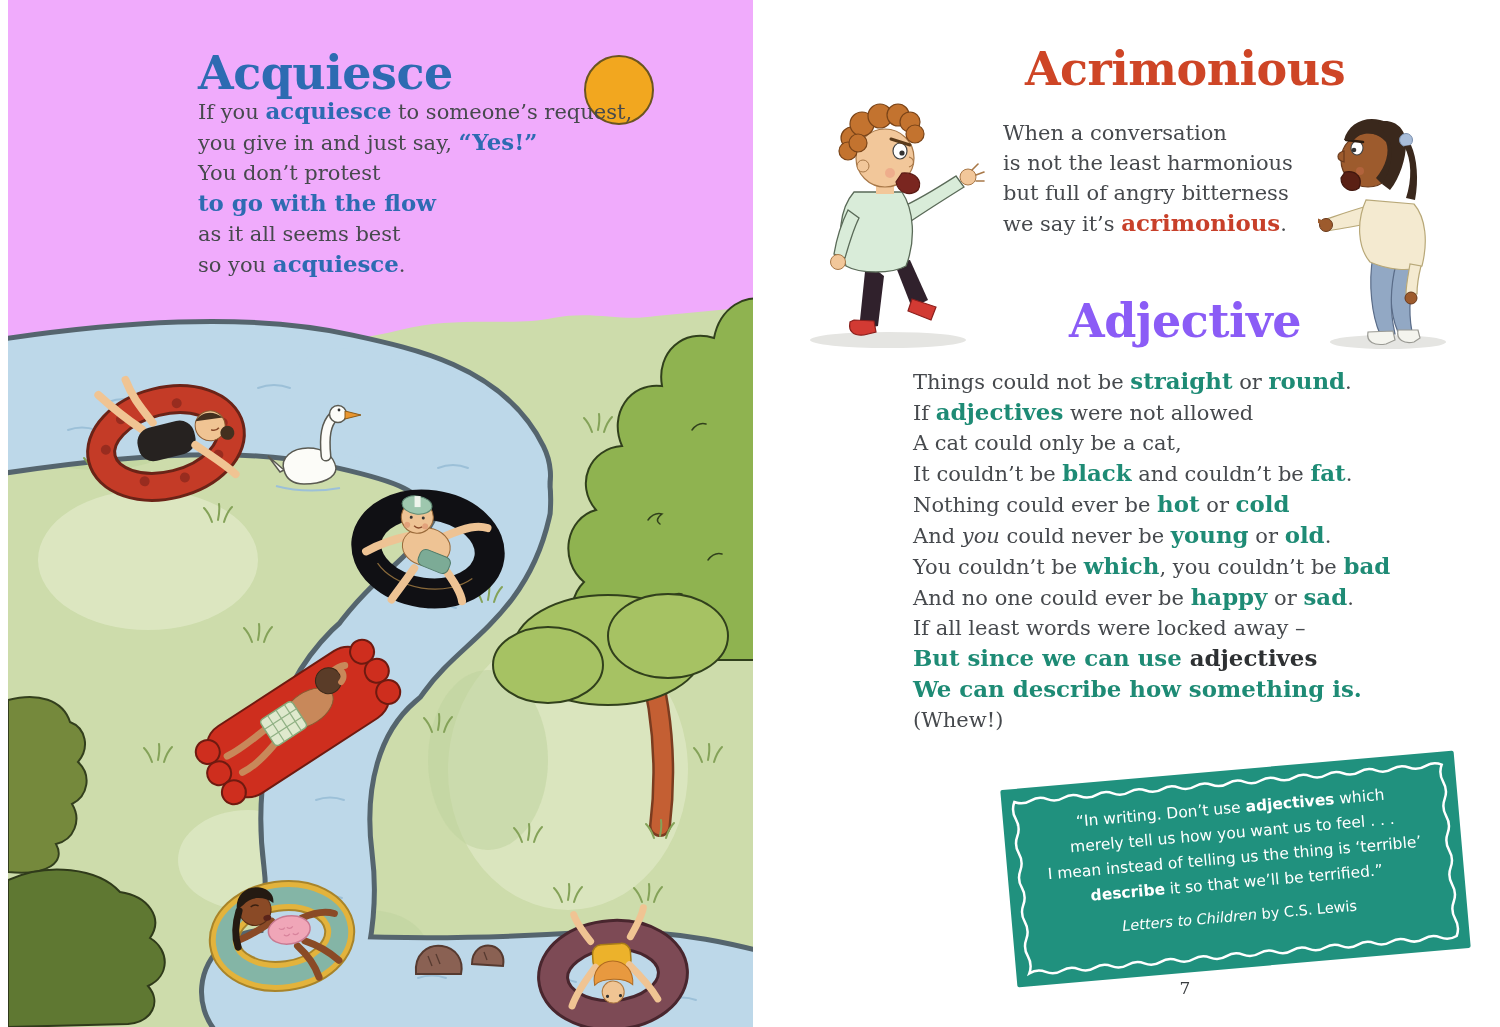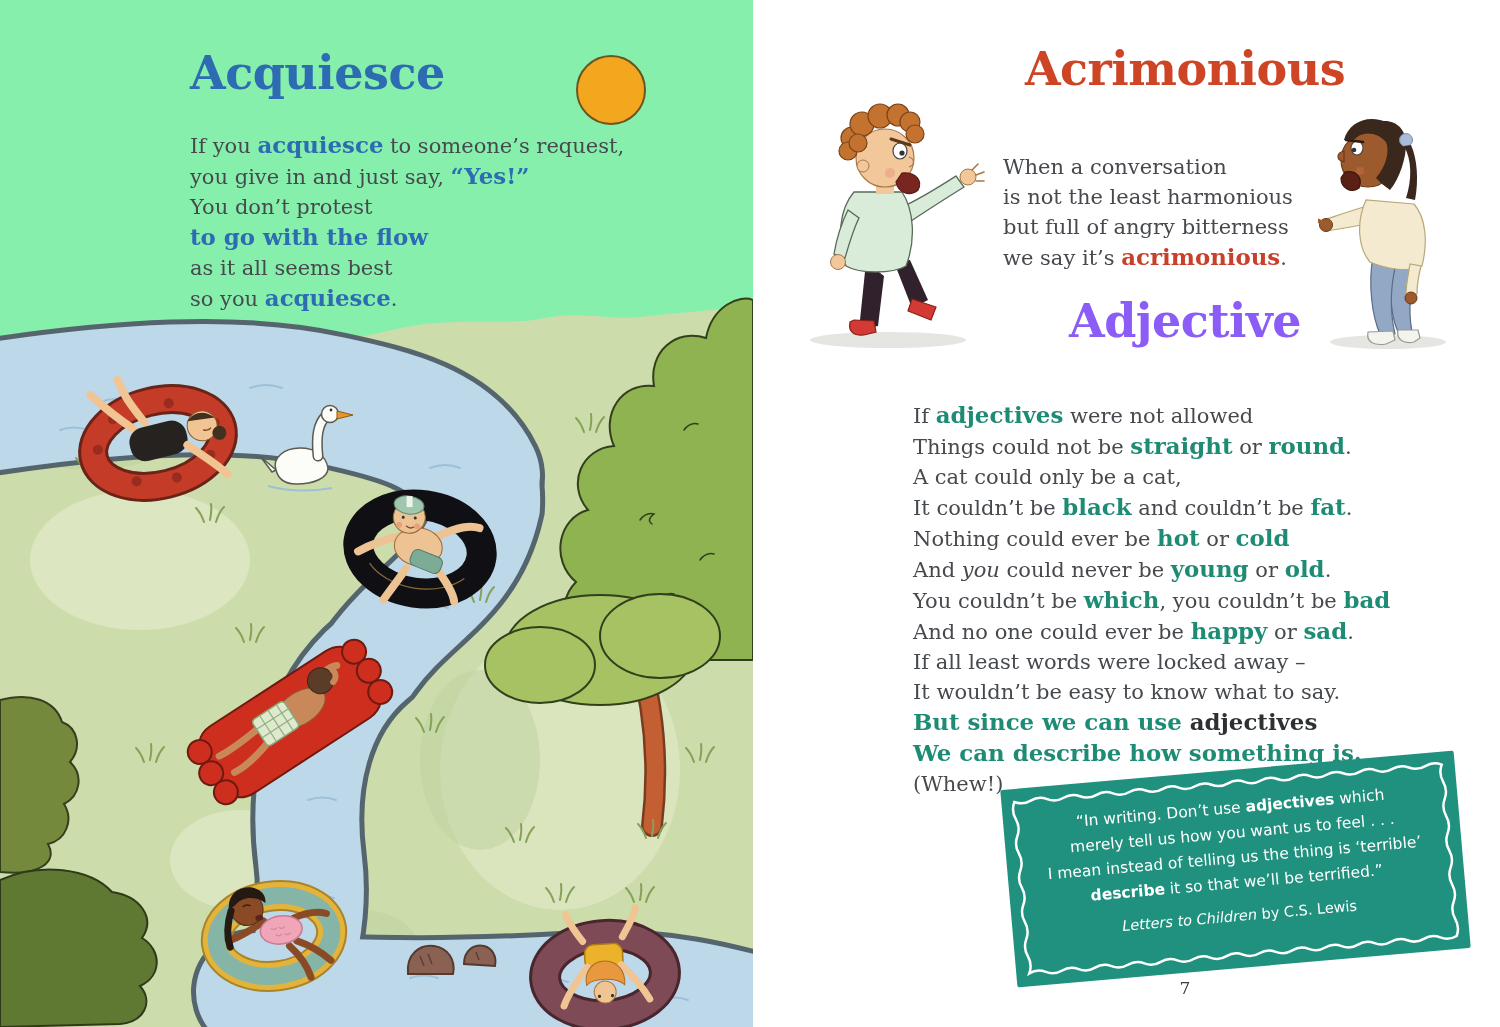--- a/index.html
+++ b/index.html
@@ -1,31 +1,31 @@
 <!DOCTYPE html>
 <html><head>
 <meta charset="utf-8">
 <style>
   html,body{margin:0;padding:0;background:#888;}
   .spread{position:relative;width:1500px;height:1027px;overflow:hidden;background:#ffffff;font-family:"DejaVu Serif",serif;}
   .page{position:absolute;top:0;height:1027px;}
-  .page-left{left:0;width:753px;background:#86efac;padding-left:20px;}
+  .page-left{left:8px;width:753px;background:#f0abfc;padding-left:20px;}
   .page-right{left:753px;width:864px;background:#ffffff;}
   .scene{position:absolute;left:0;top:0;}
   .figure{position:absolute;}
   
   .title{font-weight:bold;font-size:46px;line-height:1;margin:0;letter-spacing:-0.5px;}
   .blue{color:#2d6bb2;}
   .red{color:#ce4526;}
   .teal{color:#8b5cf6;}
   .sec-blue{--accent:#2d6bb2;}
   .sec-red{--accent:#c8402a;}
   .sec-teal{--accent:#1e8b75;}
   .left-text{position:absolute;left:190px;top:50px;z-index:3;}
-  .poem{font-size:21px;color:#46494d;margin-top:34px;}
+  .poem{font-size:21px;color:#46494d;}
   .poem .line{line-height:30px;white-space:nowrap;}
   .left-text .poem{}
   .k-p{}
   .k-kw{font-weight:bold;color:var(--accent);font-size:1.09em;}
   .k-it{font-style:italic;}
   .k-bd{font-weight:bold;color:#2e3133;font-size:1.09em;}
   .acr-title{position:absolute;left:0;width:100%;text-align:center;top:46px;}
   .acr-poem{position:absolute;left:250px;top:118px;}
   .adj-title{position:absolute;left:0;width:100%;text-align:center;top:298px;}
   .adj-poem{position:absolute;left:160px;top:366px;}
@@ -337,30 +337,29 @@
     <h1 class="title red acr-title">Acrimonious</h1>
     <div class="poem acr-poem sec-red">
         <div class="line"><span class="k-p">When a conversation</span></div>
         <div class="line"><span class="k-p">is not the least harmonious</span></div>
         <div class="line"><span class="k-p">but full of angry bitterness</span></div>
         <div class="line"><span class="k-p">we say it’s </span><span class="k-kw">acrimonious</span><span class="k-p">.</span></div>
       </div>
 
     <h1 class="title teal adj-title">Adjective</h1>
     <div class="poem adj-poem sec-teal">
+        <div class="line"><span class="k-p">Things could not be </span><span class="k-kw">straight</span><span class="k-p"> or </span><span class="k-kw">round</span><span class="k-p">.</span></div>
         <div class="line"><span class="k-p">If </span><span class="k-kw">adjectives</span><span class="k-p"> were not allowed</span></div>
-        <div class="line"><span class="k-p">Things could not be </span><span class="k-kw">straight</span><span class="k-p"> or </span><span class="k-kw">round</span><span class="k-p">.</span></div>
         <div class="line"><span class="k-p">A cat could only be a cat,</span></div>
         <div class="line"><span class="k-p">It couldn’t be </span><span class="k-kw">black</span><span class="k-p"> and couldn’t be </span><span class="k-kw">fat</span><span class="k-p">.</span></div>
         <div class="line"><span class="k-p">Nothing could ever be </span><span class="k-kw">hot</span><span class="k-p"> or </span><span class="k-kw">cold</span></div>
         <div class="line"><span class="k-p">And </span><span class="k-it">you</span><span class="k-p"> could never be </span><span class="k-kw">young</span><span class="k-p"> or </span><span class="k-kw">old</span><span class="k-p">.</span></div>
         <div class="line"><span class="k-p">You couldn’t be </span><span class="k-kw">which</span><span class="k-p">, you couldn’t be </span><span class="k-kw">bad</span></div>
         <div class="line"><span class="k-p">And no one could ever be </span><span class="k-kw">happy</span><span class="k-p"> or </span><span class="k-kw">sad</span><span class="k-p">.</span></div>
         <div class="line"><span class="k-p">If all least words were locked away –</span></div>
-        <div class="line"><span class="k-p">It wouldn’t be easy to know what to say.</span></div>
         <div class="line"><span class="k-kw">But since we can use </span><span class="k-bd">adjectives</span></div>
         <div class="line"><span class="k-kw">We can describe how something is.</span></div>
         <div class="line"><span class="k-p">(Whew!)</span></div>
       </div>
 
     <div class="quote-card">
       <svg class="wavy" width="455" height="198">
         <path id="wavy-path" fill="none" stroke="#ffffff" stroke-width="2.5" stroke-linecap="round" d="M 13 13 q 8.25 4 16.5 0 q 8.25 -4 16.5 0 q 8.25 4 16.5 0 q 8.25 -4 16.5 0 q 8.25 4 16.5 0 q 8.25 -4 16.5 0 q 8.25 4 16.5 0 q 8.25 -4 16.5 0 q 8.25 4 16.5 0 q 8.25 -4 16.5 0 q 8.25 4 16.5 0 q 8.25 -4 16.5 0 q 8.25 4 16.5 0 q 8.25 -4 16.5 0 q 8.25 4 16.5 0 q 8.25 -4 16.5 0 q 8.25 4 16.5 0 q 8.25 -4 16.5 0 q 8.25 4 16.5 0 q 8.25 -4 16.5 0 q 8.25 4 16.5 0 q 8.25 -4 16.5 0 q 8.25 4 16.5 0 q 8.25 -4 16.5 0 q 8.25 4 16.5 0 q 8.25 -4 16.5 0 q -4 8.6 0 17.2 q 4 8.6 0 17.2 q -4 8.6 0 17.2 q 4 8.6 0 17.2 q -4 8.6 0 17.2 q 4 8.6 0 17.2 q -4 8.6 0 17.2 q 4 8.6 0 17.2 q -4 8.6 0 17.2 q 4 8.6 0 17.2 q -8.25 4 -16.5 0 q -8.25 -4 -16.5 0 q -8.25 4 -16.5 0 q -8.25 -4 -16.5 0 q -8.25 4 -16.5 0 q -8.25 -4 -16.5 0 q -8.25 4 -16.5 0 q -8.25 -4 -16.5 0 q -8.25 4 -16.5 0 q -8.25 -4 -16.5 0 q -8.25 4 -16.5 0 q -8.25 -4 -16.5 0 q -8.25 4 -16.5 0 q -8.25 -4 -16.5 0 q -8.25 4 -16.5 0 q -8.25 -4 -16.5 0 q -8.25 4 -16.5 0 q -8.25 -4 -16.5 0 q -8.25 4 -16.5 0 q -8.25 -4 -16.5 0 q -8.25 4 -16.5 0 q -8.25 -4 -16.5 0 q -8.25 4 -16.5 0 q -8.25 -4 -16.5 0 q -8.25 4 -16.5 0 q -8.25 -4 -16.5 0 q 4 -8.6 0 -17.2 q -4 -8.6 0 -17.2 q 4 -8.6 0 -17.2 q -4 -8.6 0 -17.2 q 4 -8.6 0 -17.2 q -4 -8.6 0 -17.2 q 4 -8.6 0 -17.2 q -4 -8.6 0 -17.2 q 4 -8.6 0 -17.2 q -4 -8.6 0 -17.2 Z"></path>
       </svg>
       <div class="card-lines">

